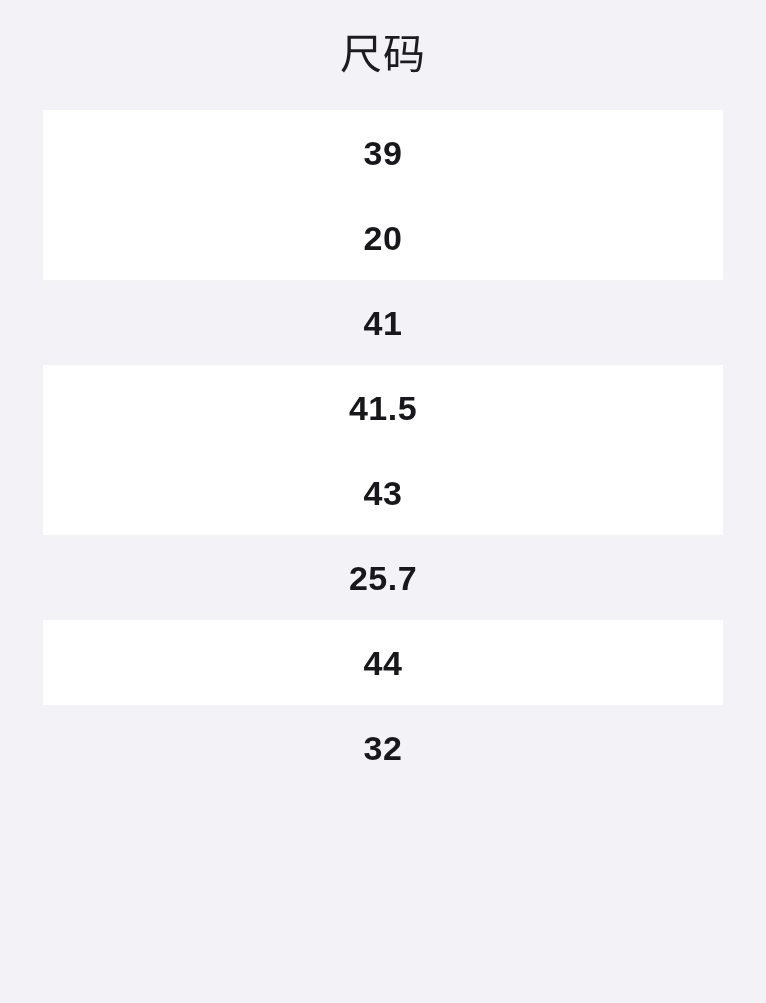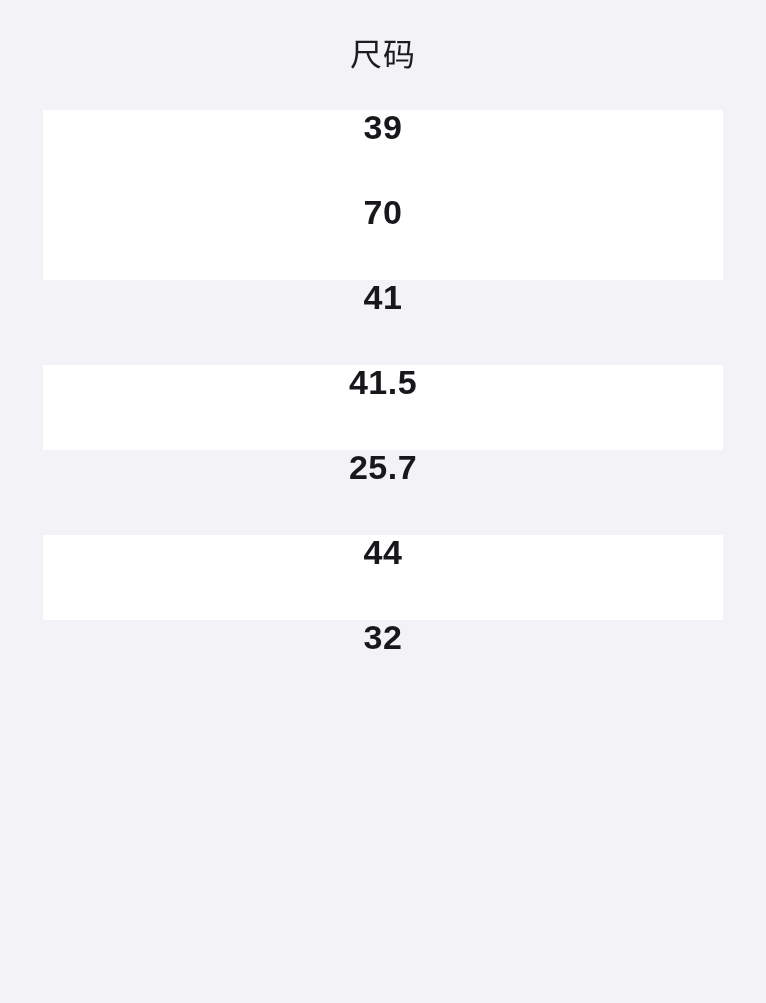--- a/index.html
+++ b/index.html
@@ -23,35 +23,35 @@
   }
 
   
   .table-header {
     height: 110px;
     display: flex;
     align-items: center;
     justify-content: center;
   }
   .header-label {
-    font-size: 32px;
+    font-size: 42px;
     font-weight: 400;
     color: #1b1b20;
     letter-spacing: 1px;
     line-height: 1;
   }
 
   
   .rows {
     display: block;
   }
   .size-row {
     height: 85px;
     display: flex;
-    align-items: flex-start;
+    align-items: center;
     justify-content: center;
     box-sizing: border-box;
   }
   .size-row.striped {
     background: #ffffff;
     margin: 0 43px;
   }
   .size-row.plain {
     background: transparent;
     margin: 0 43px;
@@ -72,27 +72,30 @@
 
   <div class="table-header">
     <div class="header-label">尺码</div>
   </div>
 
   <div class="rows">
     <div class="size-row striped">
       <span class="size-value">39</span>
     </div>
     <div class="size-row striped">
-      <span class="size-value">70</span>
+      <span class="size-value">20</span>
     </div>
     <div class="size-row plain">
       <span class="size-value">41</span>
     </div>
     <div class="size-row striped">
       <span class="size-value">41.5</span>
+    </div>
+    <div class="size-row striped">
+      <span class="size-value">43</span>
     </div>
     <div class="size-row plain">
       <span class="size-value">25.7</span>
     </div>
     <div class="size-row striped">
       <span class="size-value">44</span>
     </div>
     <div class="size-row plain">
       <span class="size-value">32</span>
     </div>

